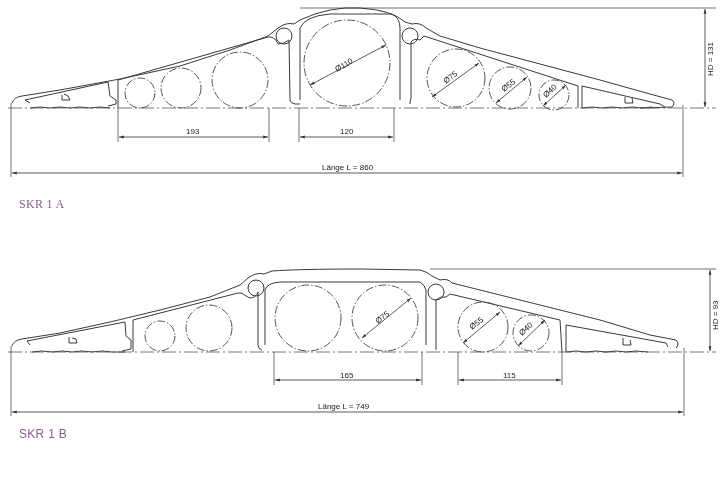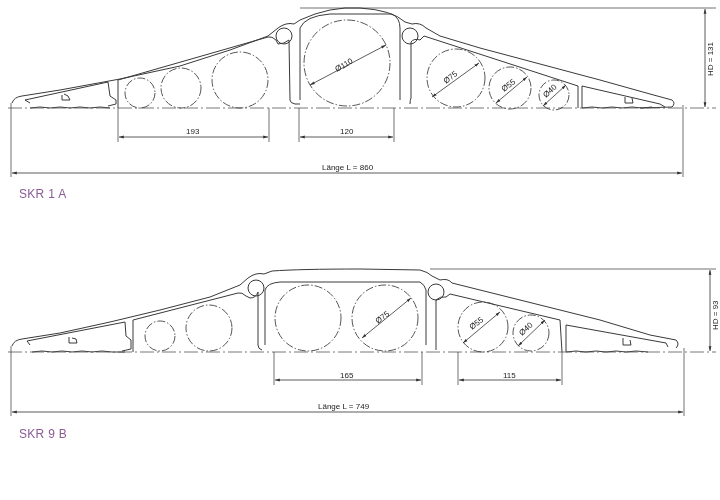--- a/index.html
+++ b/index.html
@@ -124,14 +124,14 @@
     <text class="dtext" x="340" y="378">165</text>
     <line class="dim" x1="459" y1="380" x2="561" y2="380" marker-start="url(#arr)" marker-end="url(#arr)"></line>
     <text class="dtext" x="503" y="378">115</text>
     <line class="dim" x1="12" y1="412" x2="683" y2="412" marker-start="url(#arr)" marker-end="url(#arr)"></line>
     <text class="dtext" x="318" y="409">Länge L = 749</text>
     <line class="dim" x1="710" y1="270" x2="710" y2="351" marker-start="url(#arr)" marker-end="url(#arr)"></line>
     <text class="dtext" transform="translate(718,330) rotate(-90)">HD = 93</text>
   </g>
 </svg>
 
-<div class="label" style="left:19px; top:187px;">SKR 1 A</div>
-<div class="label" style="left:19px; top:427px;">SKR 9 B</div>
+<div class="label" style="left:19px; top:197px;font-family:Liberation Serif, serif;">SKR 1 A</div>
+<div class="label" style="left:19px; top:427px;">SKR 1 B</div>
 
 </body></html>

